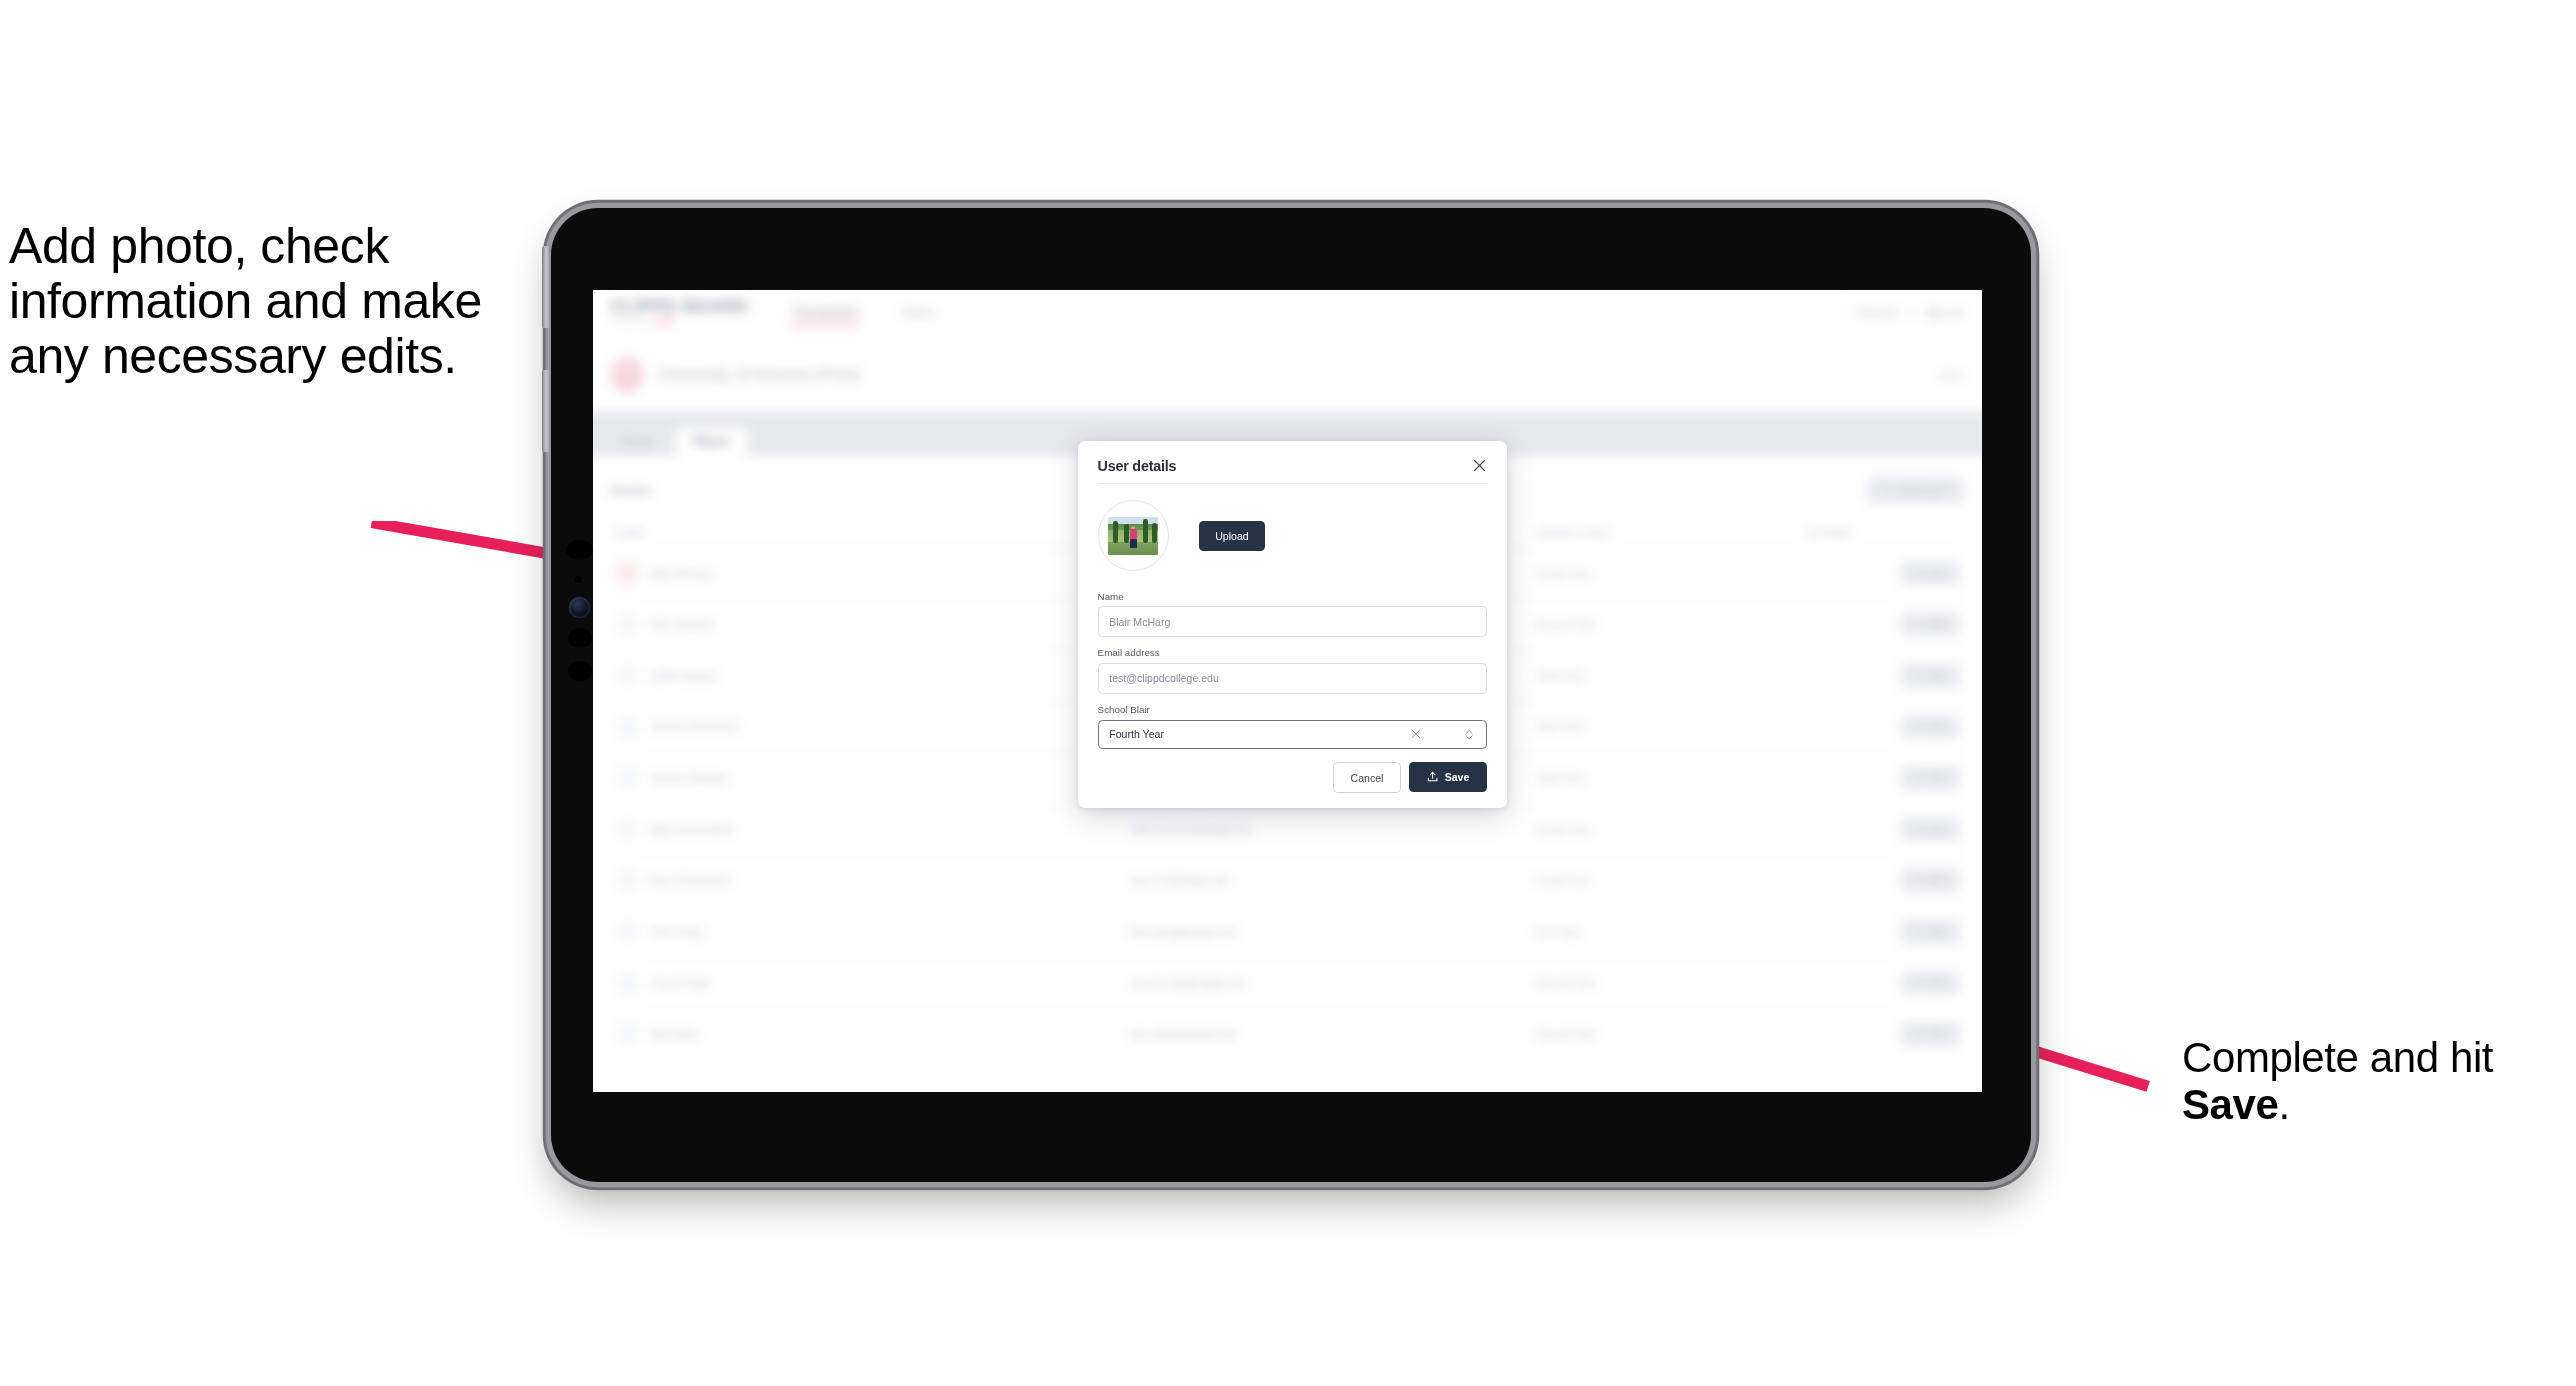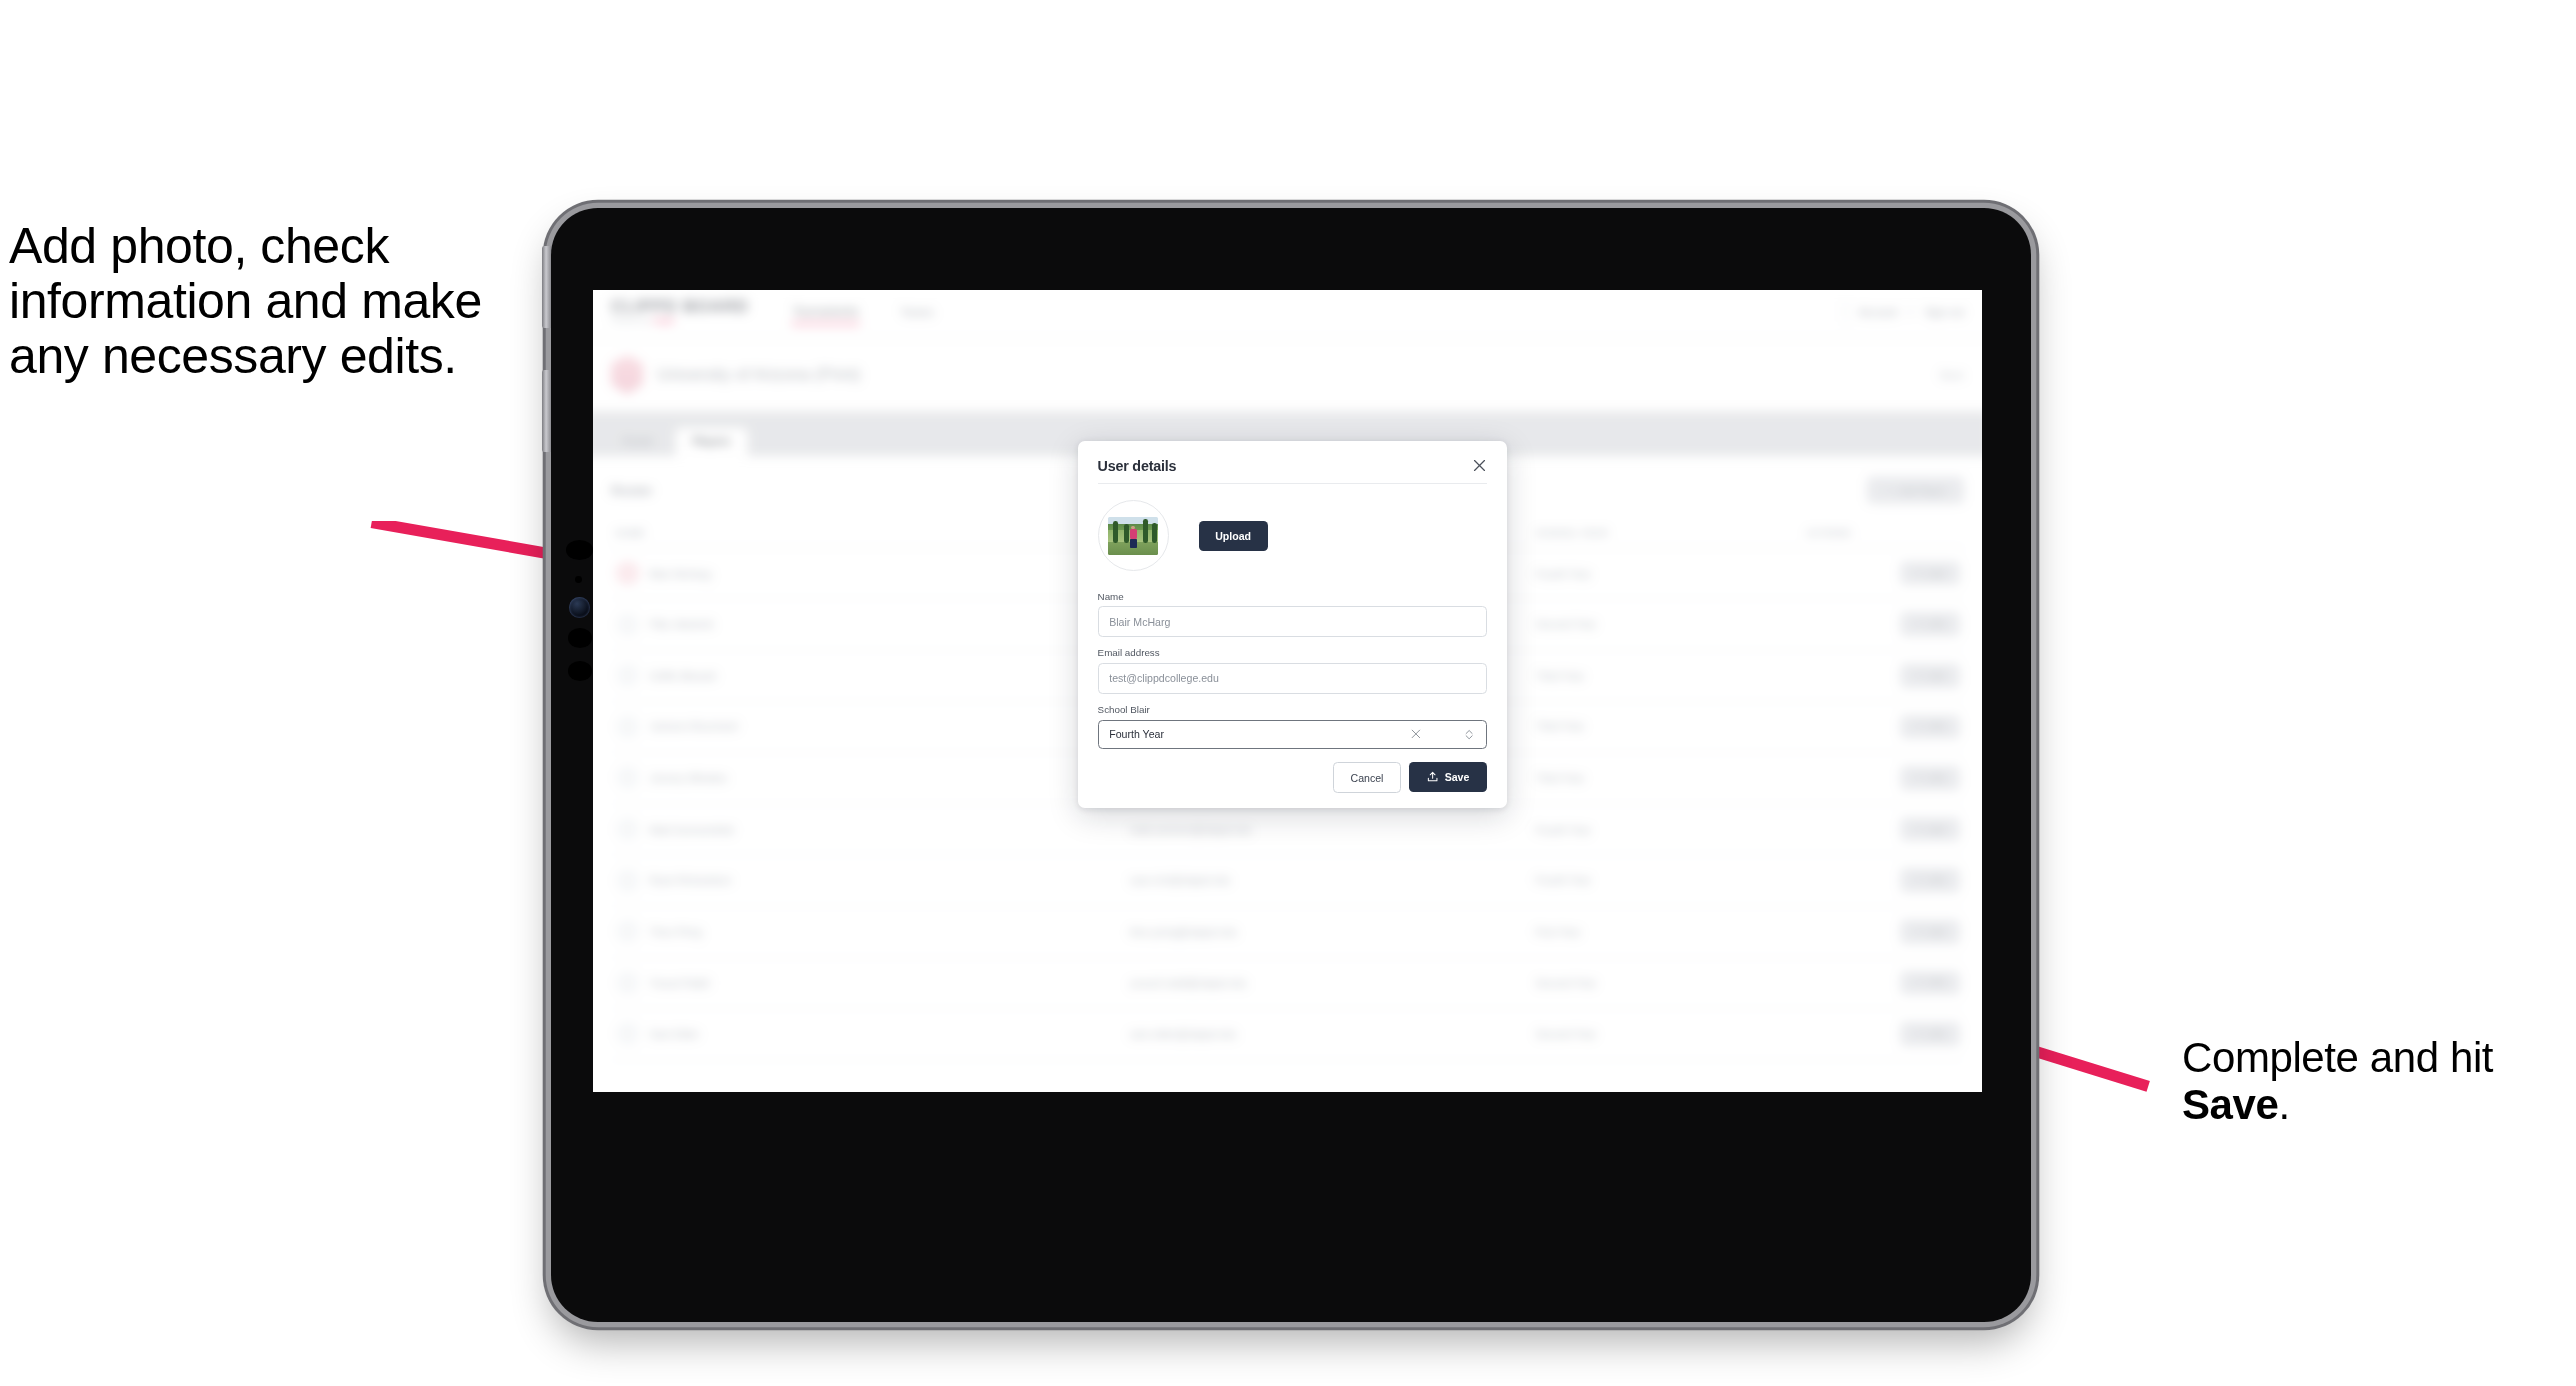--- a/index.html
+++ b/index.html
@@ -45,21 +45,21 @@
   }
   #arrow-left-wrap  { left: 370px;  top: 521px;  width: 725px;  height: 151px; }
   #arrow-right-wrap { left: 1495px; top: 868px; width: 657px;  height: 226px; }
 
   
   #tablet {
     position: absolute;
     left: 551px;
     top: 208px;
     width: 1480px;
-    height: 1114px;
+    height: 974px;
     background: #0b0b0c;
     border-radius: 47px;
     box-shadow:
       0 0 0 5.3px #9a9a9e,
       0 0 0 8.3px #6f6f74,
       0 19.6px 39px rgba(0,0,0,0.30);
   }
   
   .side-button {
     position: absolute;
@@ -281,21 +281,21 @@
   #photo-golfer-legs {
     position: absolute; left: 22px; top: 22px;
     width: 6.8px; height: 9.8px; background: #1d2b55; border-radius: 0.8px;
   }
   #photo-golfer-head {
     position: absolute; left: 23.4px; top: 9px;
     width: 3.8px; height: 3.8px; background: #c7a182; border-radius: 50%;
   }
   #upload-button {
     background: #273246; color: #ffffff;
-    font-size: 10.6px; font-weight: 700;
+    font-size: 10.6px; font-weight: 400;
     padding: 9px 16.6px; border-radius: 4.5px;
     cursor: pointer; white-space: nowrap;
   }
   .field-group { margin-bottom: 10.6px; }
   .field-label {
     display: block;
     font-size: 9.8px; color: #525862; margin-bottom: 4.5px;
   }
   .field-input {
     width: 100%; box-sizing: border-box;

